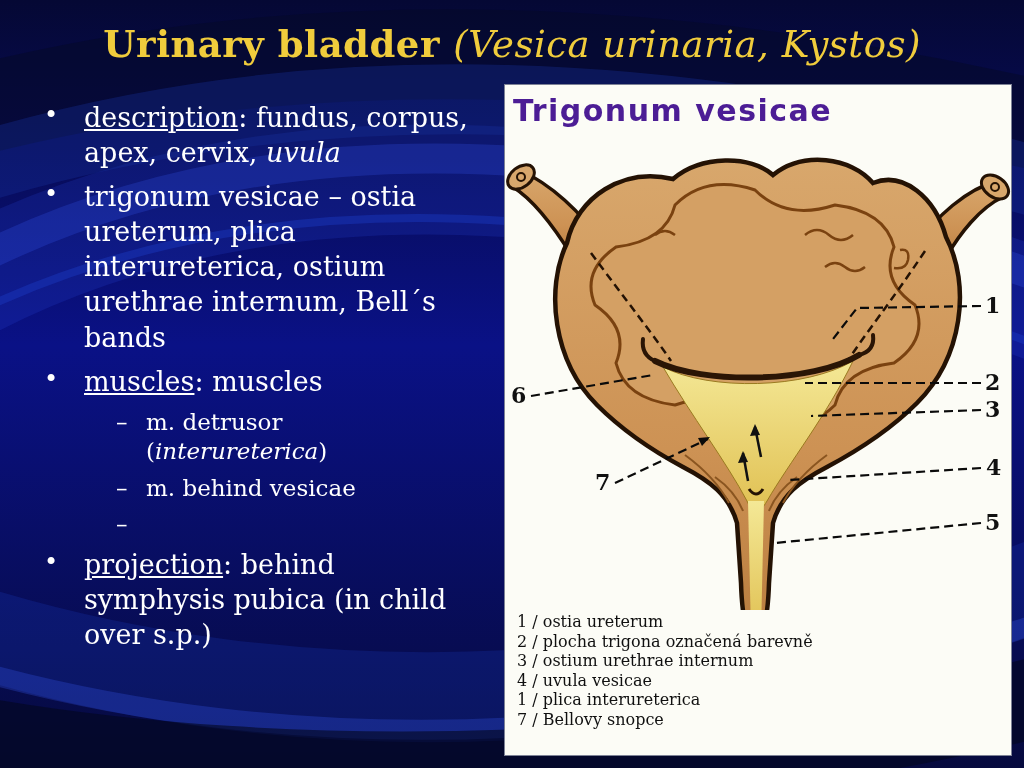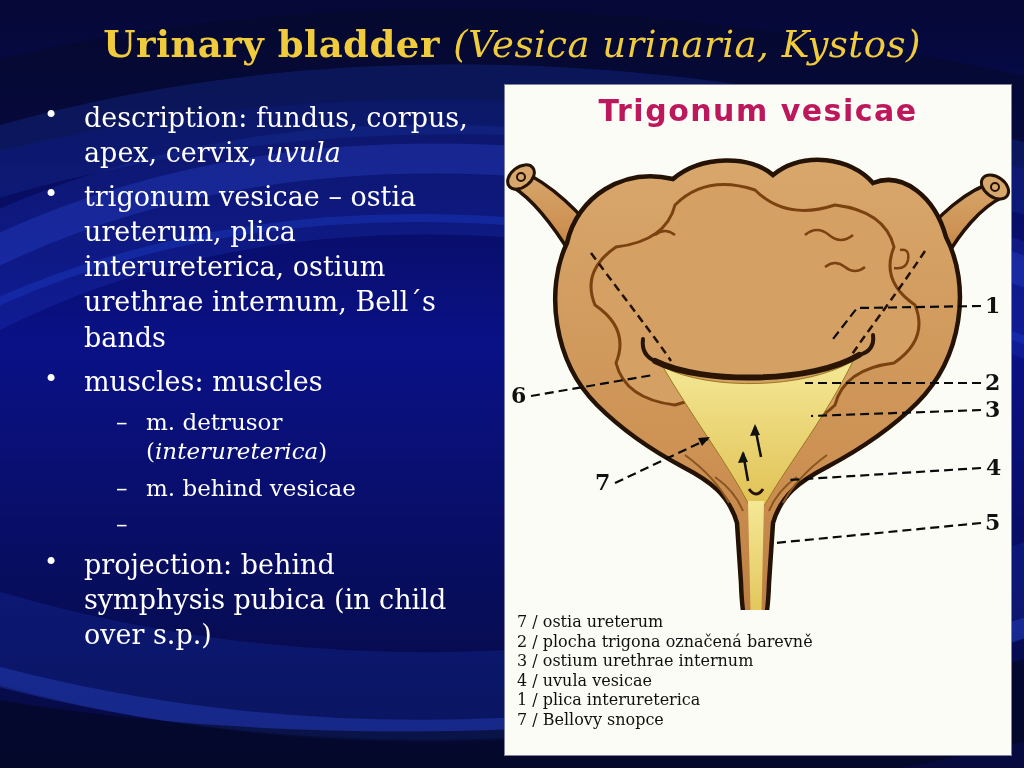--- a/index.html
+++ b/index.html
@@ -21,32 +21,32 @@
   .t-sub  { font-style:italic; }
 
   
   .content { position:absolute; left:36px; top:100px; width:460px; }
   .b1 { display:flex; color:#ffffff; font-size:27px; line-height:1.3; margin-bottom:9px; }
   .b1 > .marker { flex:0 0 40px; padding-left:8px; font-size:24px; }
   .b1 > .txt { max-width:400px; }
   .b2 { display:flex; color:#ffffff; font-size:23px; line-height:1.28; margin:0 0 7px 80px; }
   .b2 > .marker { flex:0 0 30px; }
   .b2 > .txt { max-width:250px; }
-  .u { }
+  .u { text-decoration:underline; }
   .i { font-style:italic; }
 
   
   .figure-panel {
     position:absolute; left:505px; top:85px; width:506px; height:670px;
     background:#fcfcf6; box-shadow:0 0 0 1px #7d8296;
   }
   .fig-title {
-    position:absolute; top:8px; left:0; width:100%; text-align:center;
+    position:absolute; top:8px; left:8px; width:100%; 
     font-family:"DejaVu Sans","Liberation Sans",sans-serif;
-    font-weight:bold; font-size:30px; color:#be185d; letter-spacing:1.5px;
+    font-weight:bold; font-size:30px; color:#4c1d95; letter-spacing:1.5px;
   }
   .fig-svg { position:absolute; left:0; top:0; }
   .fig-legend {
     position:absolute; left:12px; top:527px; width:488px;
     font-size:16px; line-height:19.5px; color:#101010;
   }
   .legend-row { white-space:nowrap; }
 </style>
 </head>
 <body>
@@ -206,21 +206,21 @@
         <text x="481" y="390">4</text>
         <text x="480" y="445">5</text>
         <text x="6" y="318">6</text>
         <text x="90" y="405">7</text>
       </g>
     </svg>
 
     <div class="fig-title">Trigonum vesicae</div>
 
     <div class="fig-legend">
-      <div class="legend-row">7 / ostia ureterum</div>
+      <div class="legend-row">1 / ostia ureterum</div>
       <div class="legend-row">2 / plocha trigona označená barevně</div>
       <div class="legend-row">3 / ostium urethrae internum</div>
       <div class="legend-row">4 / uvula vesicae</div>
       <div class="legend-row">1 / plica interureterica</div>
       <div class="legend-row">7 / Bellovy snopce</div>
     </div>
 
   </div>
 </div>
 

